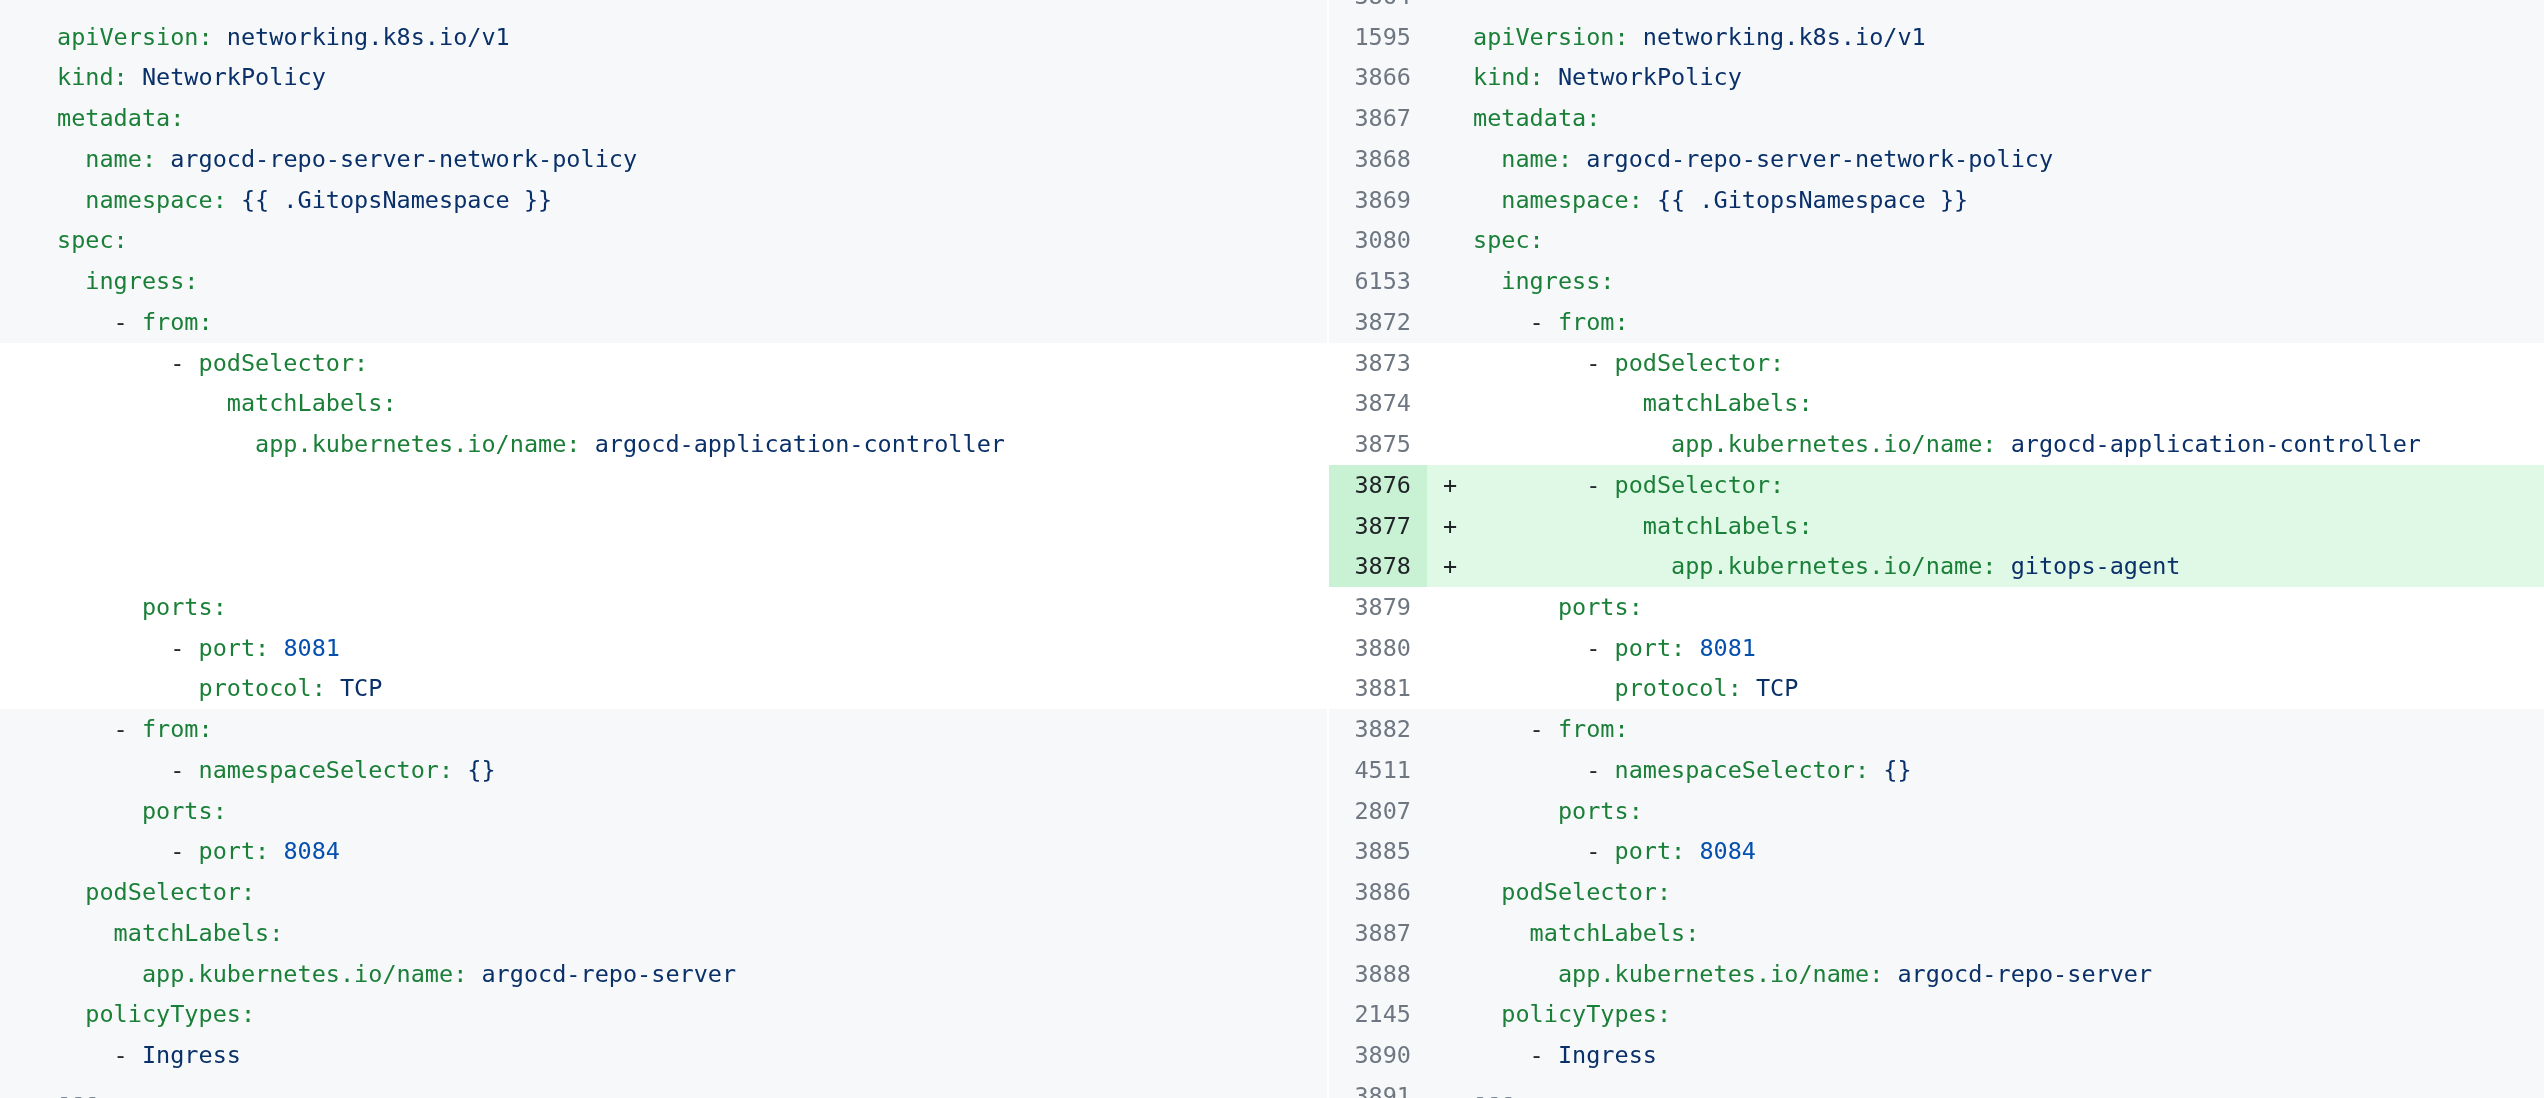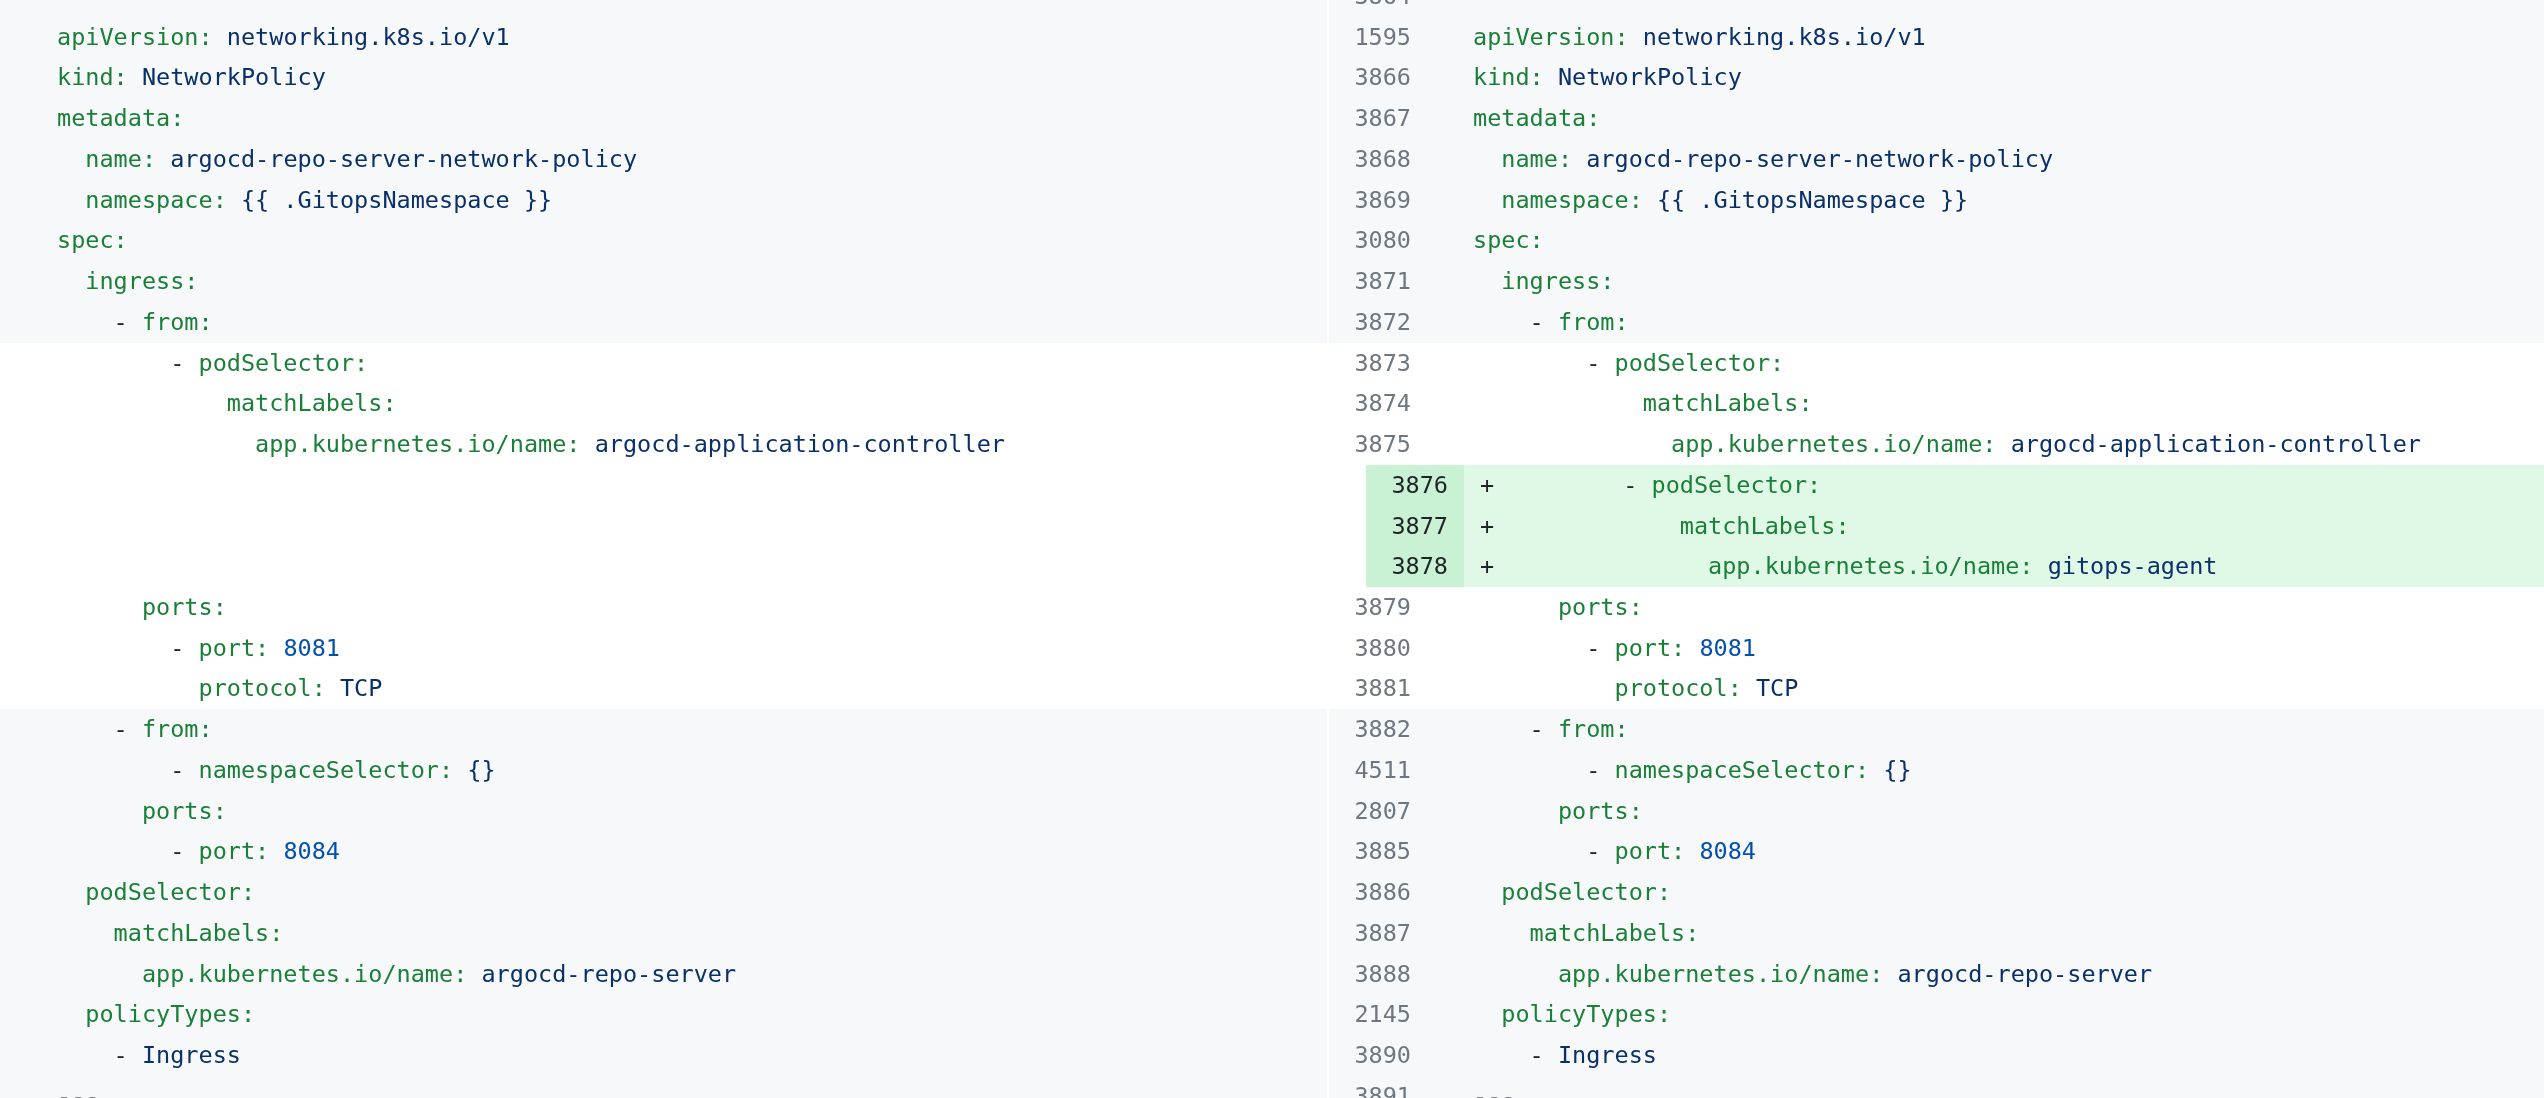--- a/index.html
+++ b/index.html
@@ -31,21 +31,21 @@
   .divider{width:2px;flex:0 0 2px;background:var(--pane-divider);}
   .num{
     width:98px;flex:0 0 98px;padding-right:16px;text-align:right;
     color:var(--fg-line-number);
   }
   .new-code{flex:1 1 auto;padding-left:46px;position:relative;}
   
   .band-muted .old-code,.band-muted .num,.band-muted .new-code{background:var(--bg-muted);}
   .band-default .old-code,.band-default .num,.band-default .new-code{background:var(--bg-default);}
   .band-added .old-code{background:var(--bg-muted);}
-  .band-added .num{background:var(--bg-addition-gutter);color:var(--fg-line-number-added);margin-left:37px;}
+  .band-added .num{background:var(--bg-addition-gutter);color:var(--fg-line-number-added);}
   .band-added .new-code{background:var(--bg-addition-line);}
   .marker{position:absolute;left:16px;top:0;color:var(--fg-line-number-added);}
   
   .tok-k{color:var(--fg-key);}
   .tok-v{color:var(--fg-value);}
   .tok-n{color:var(--fg-number-literal);}
   .tok-p{color:var(--fg-plain);}
   .tok-d{color:var(--fg-doc-separator);}
 </style>
 </head>
@@ -90,21 +90,21 @@
     </div>
     <div class="row band-muted">
       <div class="cell old-code"><span class="tok-k">spec:</span></div>
       <div class="divider"></div>
       <div class="cell num">3080</div>
       <div class="cell new-code"><span class="tok-k">spec:</span></div>
     </div>
     <div class="row band-muted">
       <div class="cell old-code"><span class="tok-p">  </span><span class="tok-k">ingress:</span></div>
       <div class="divider"></div>
-      <div class="cell num">3871</div>
+      <div class="cell num">6153</div>
       <div class="cell new-code"><span class="tok-p">  </span><span class="tok-k">ingress:</span></div>
     </div>
     <div class="row band-muted">
       <div class="cell old-code"><span class="tok-p">    - </span><span class="tok-k">from:</span></div>
       <div class="divider"></div>
       <div class="cell num">3872</div>
       <div class="cell new-code"><span class="tok-p">    - </span><span class="tok-k">from:</span></div>
     </div>
     <div class="row band-default">
       <div class="cell old-code"><span class="tok-p">        - </span><span class="tok-k">podSelector:</span></div>

